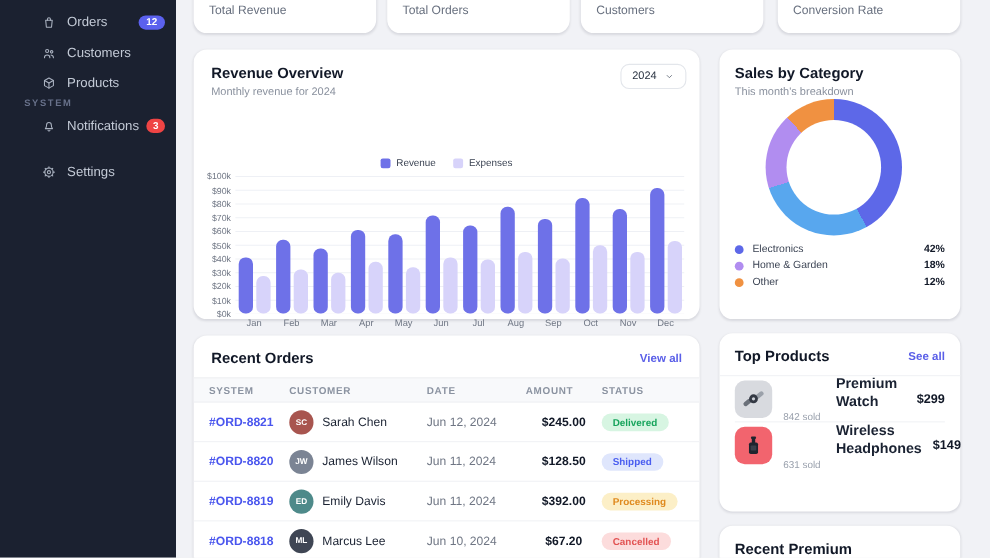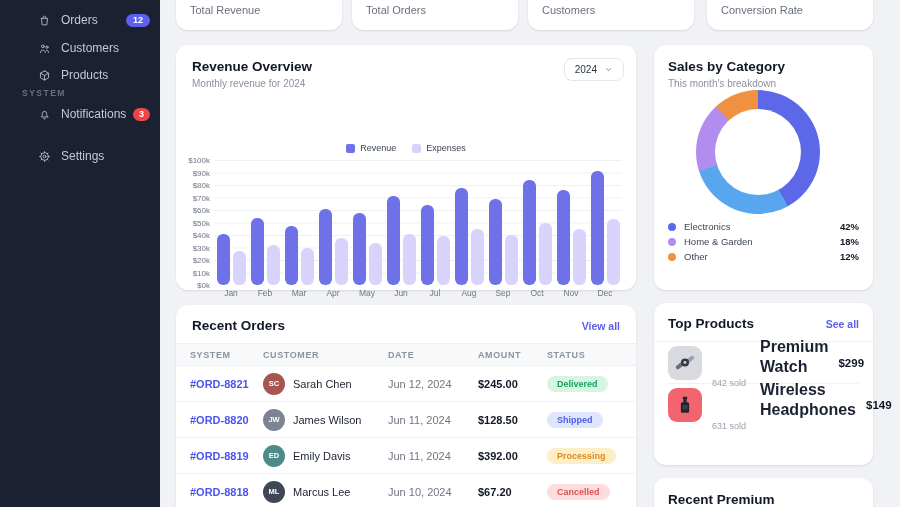--- a/index.html
+++ b/index.html
@@ -57,32 +57,32 @@
   #orders-table-head { display:flex; background:#f8f9fb; border-top:1px solid #eef0f3; border-bottom:1px solid #eef0f3; height:23px; align-items:center; font-size:9px; font-weight:bold; letter-spacing:.6px; color:#8b93a1; }
   .o-row { display:flex; align-items:center; height:36px; border-bottom:1px solid #f1f2f5; font-size:11px; }
   .c-order { width:87px; padding-left:14px; flex:0 0 auto; }
   .c-cust { width:125px; flex:0 0 auto; display:flex; align-items:center; gap:8px; }
   .c-date { width:90px; flex:0 0 auto; }
   .c-amt { width:69px; flex:0 0 auto; }
   .c-status { flex:1; }
   .o-row .c-order { color:#4955ee; font-weight:bold; cursor:pointer; }
   .o-row .c-cust { color:#1a2232; }
   .o-row .c-date { color:#6f7684; }
-  .o-row .c-amt { color:#111827; font-weight:bold; }
+  .o-row .c-amt { color:#111827; font-weight:bold;text-align:center; }
   .avatar { width:22px; height:22px; border-radius:50%; color:#fff; font-size:7.5px; font-weight:bold; display:flex; align-items:center; justify-content:center; flex:0 0 auto; }
   .status-badge { display:inline-block; font-size:9px; font-weight:bold; border-radius:10px; padding:3px 10px; }
 
   
   #products-card { left:494px; top:303px; width:219px; height:162px; }
   #products-head { display:flex; align-items:center; justify-content:space-between; padding:13px 14px 10px 14px; border-bottom:1px solid #f1f2f5; }
   .p-row { display:flex; align-items:center; gap:10px; height:42px; margin:0 14px; border-bottom:1px solid #f1f2f5; }
   .p-row:last-child { border-bottom:none; }
   .p-thumb { width:34px; height:34px; border-radius:9px; flex:0 0 auto; display:flex; align-items:center; justify-content:center; }
   .p-thumb svg { width:22px; height:22px; }
-  .p-name { font-size:16px; font-weight:bold; color:#1a2232; line-height:1.25;padding-left:48px; }
+  .p-name { font-size:13px; font-weight:bold; color:#1a2232; line-height:1.25;padding-left:48px; }
   .p-sold { font-size:9px; color:#9aa1ad; margin-top:1px; }
   .p-price { margin-left:auto; font-size:11.5px; font-weight:bold; color:#111827; }
 
   
   #activity-card { left:494px; top:478px; width:219px; height:60px; }
   #activity-card .card-title { position:absolute; left:14px; top:14px; }
 </style>
 </head>
 <body>
 

